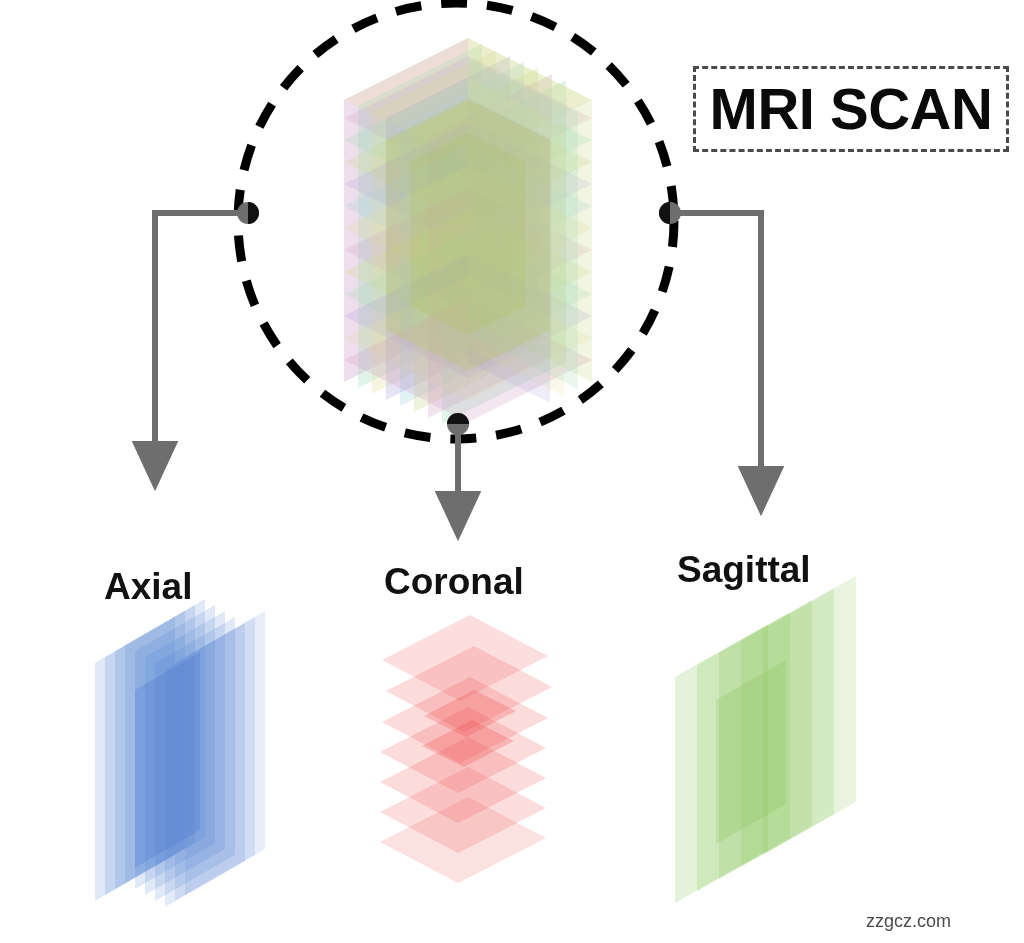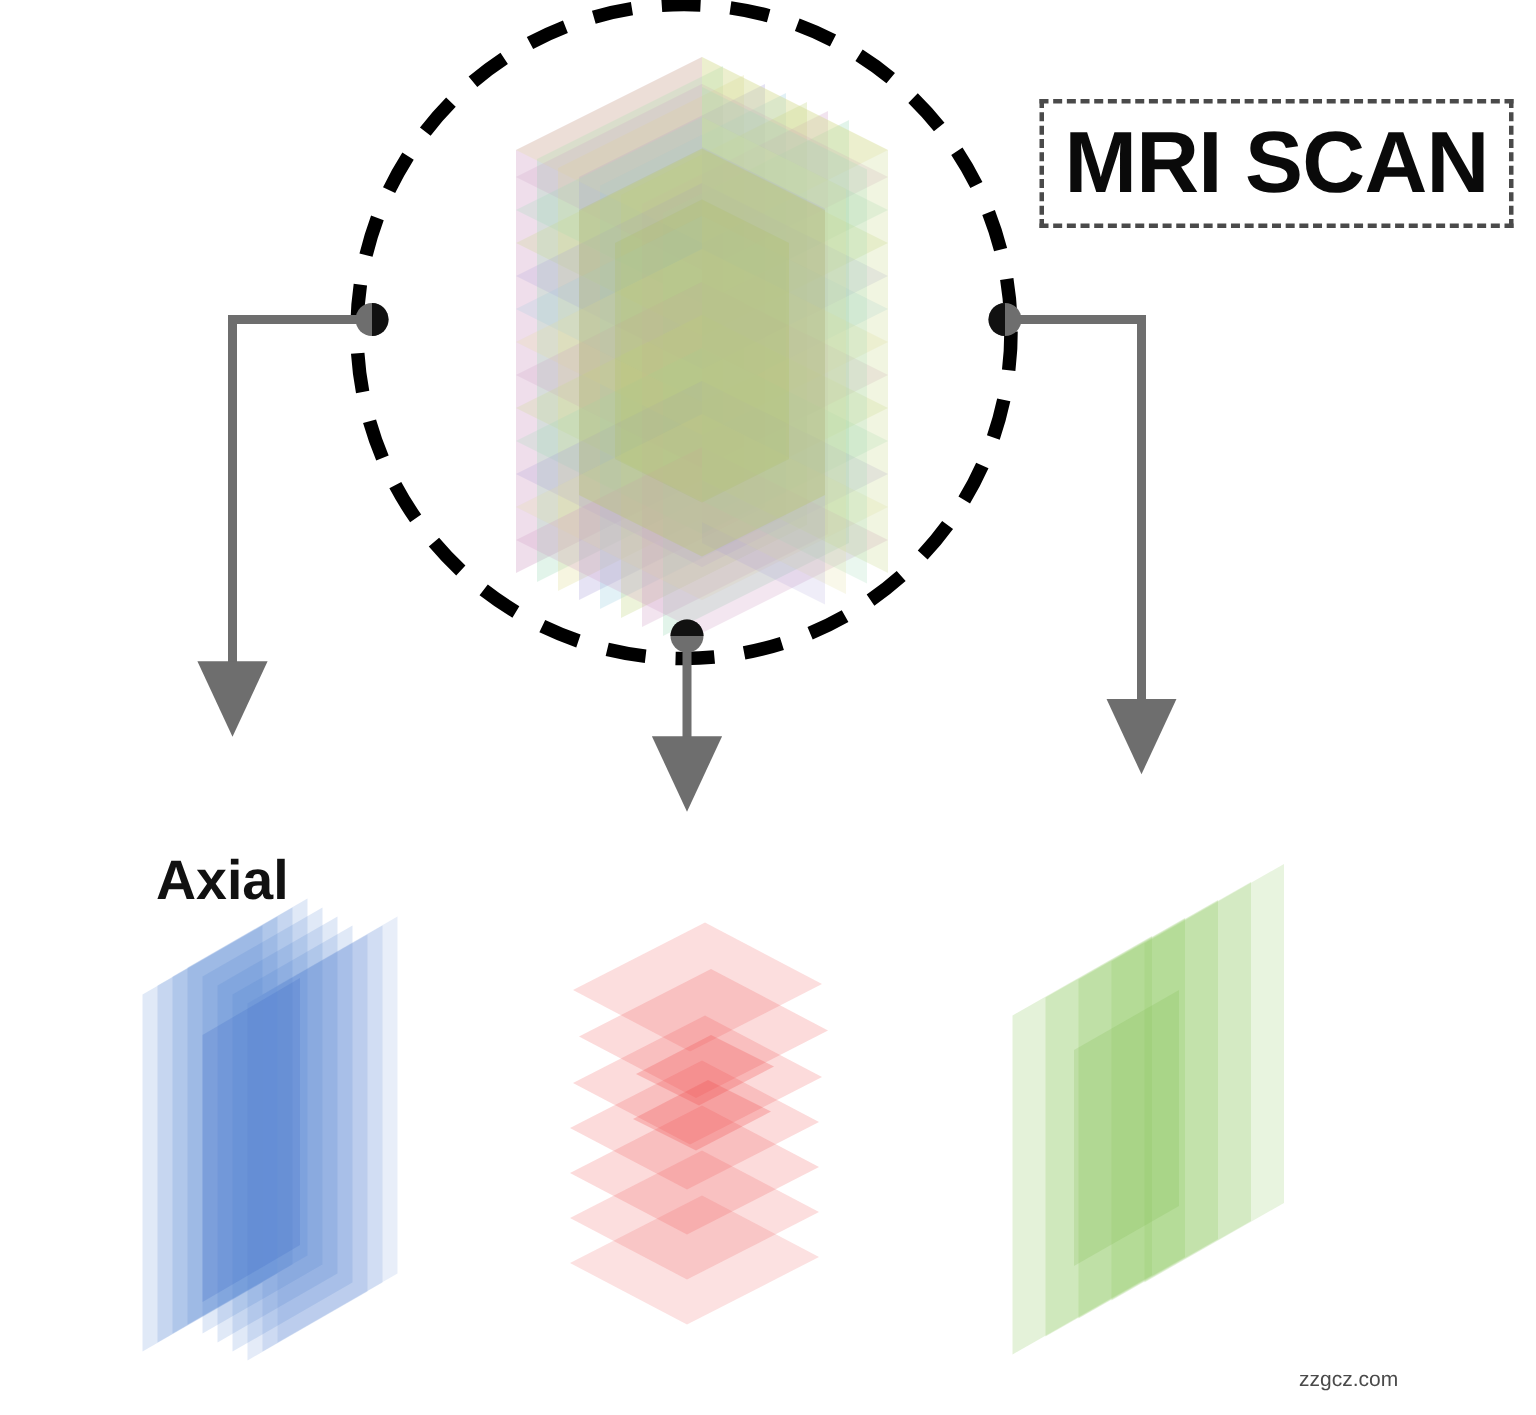--- a/index.html
+++ b/index.html
@@ -64,21 +64,21 @@
   .label-axial    { left: 104px; top: 528px; margin-top: 40px; }
   .label-coronal  { left: 384px; top: 563px; }
   .label-sagittal { left: 677px; top: 551px; }
 
   
   .watermark {
     position: absolute;
     left: 866px;
     top: 911px;
     font-family: "Liberation Sans", sans-serif;
-    font-size: 14px;
+    font-size: 18px;
     color: #4a4a4a;
     white-space: nowrap;
   }
 </style>
 </head>
 <body>
 
 <div id="stage">
 
   <svg id="svg-root" viewBox="0 0 1024 943" xmlns="http://www.w3.org/2000/svg">
@@ -184,16 +184,18 @@
       <polygon points="716,700 786,660 786,804 716,844" fill="#7db84c" opacity="0.20"></polygon>
     </g>
 
   </svg>
 
   <div class="title-badge">
     <span class="title-text">MRI SCAN</span>
   </div>
 
   <div class="plane-label label-axial">Axial</div>
+  <div class="plane-label label-coronal">Coronal</div>
+  <div class="plane-label label-sagittal">Sagittal</div>
 
   <div class="watermark">zzgcz.com</div>
 
 </div>
 
 </body></html>

